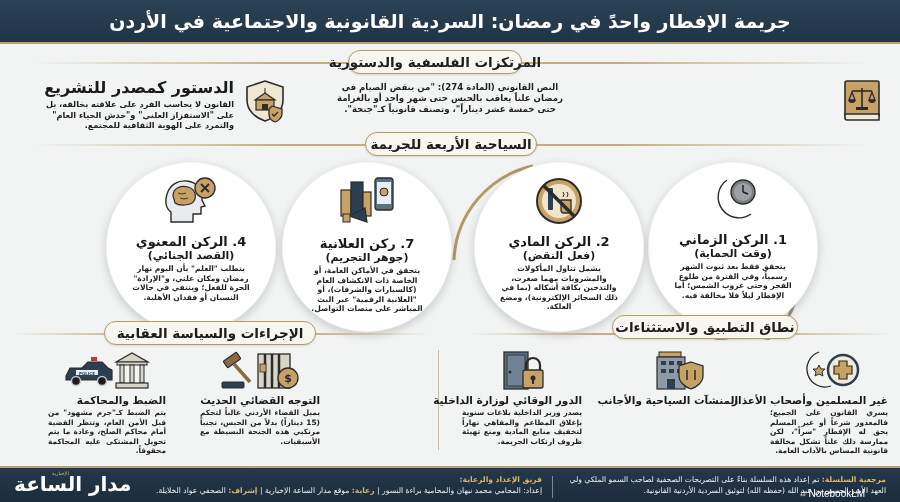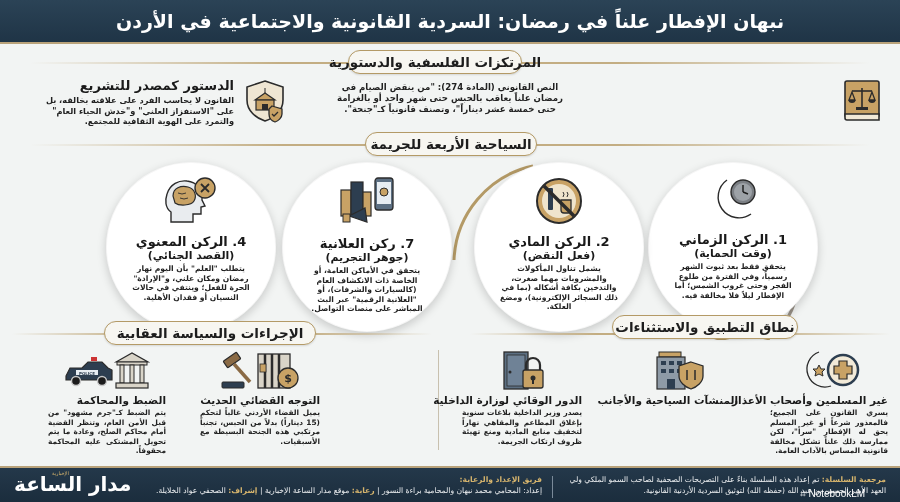--- a/index.html
+++ b/index.html
@@ -26,21 +26,21 @@
     background: #f7f6f1;
     display: flex; align-items: center; justify-content: center;
     font-size: 13.5px; font-weight: bold; color: #1d1d1d; white-space: nowrap;
     box-shadow: 0 1px 2px rgba(0,0,0,0.12);
   }
   .hline { position: absolute; height: 1.5px; background: linear-gradient(90deg, rgba(185,160,110,0) 0%, #c3ad82 30%, #c3ad82 70%, rgba(185,160,110,0) 100%); }
 
   
   .pillar { position: absolute; top: 78px; display: flex; flex-direction: row; align-items: flex-start; gap: 8px; }
   .pillar .ptext { text-align: right; }
-  .pillar .ptitle { font-size: 13px; font-weight: bold; color: #1a1a1a; margin-bottom: 2px; }
+  .pillar .ptitle { font-size: 16px; font-weight: bold; color: #1a1a1a; margin-bottom: 2px; }
   .pillar .pbody { font-size: 8.2px; line-height: 10.5px; color: #222; font-weight: bold; }
   .icon-box { width: 46px; height: 46px; flex: 0 0 46px; }
 
   
   .circle {
     position: absolute; width: 170px; height: 170px; border-radius: 50%;
     background: #ffffff;
     box-shadow: 0 3px 10px rgba(0,0,0,0.18), inset 0 0 0 1px rgba(0,0,0,0.04);
     display: flex; flex-direction: column; align-items: center; justify-content: flex-start;
     padding-top: 14px; text-align: center;
@@ -68,21 +68,21 @@
   .foot-label { color: #d7b56d; font-weight: bold; }
   .foot-sep { position: absolute; top: 8px; width: 1px; height: 22px; background: #7a8a99; }
   .brand { position: absolute; left: 14px; top: 4px; color: #ffffff; font-size: 20px; font-weight: bold; }
   .brand-small { position: absolute; left: 52px; top: 2px; font-size: 5px; color: #d7b56d; }
   .notebook { position: absolute; left: 800px; top: 488px; font-size: 10px; color: #ffffff; direction: ltr; font-family: Liberation Sans, sans-serif; }
 </style>
 </head>
 <body>
 
 <div class="header">
-  <h1>نبهان الإفطار علناً في رمضان: السردية القانونية والاجتماعية في الأردن</h1>
+  <h1>جريمة الإفطار واحدً في رمضان: السردية القانونية والاجتماعية في الأردن</h1>
 </div>
 
 <div class="hline" style="left:30px; top:62px; width:840px;"></div>
 <div class="section-pill" style="left:348px; top:50px; width:174px;">المرتكزات الفلسفية والدستورية</div>
 
 <div class="pillar" style="right:14px; width:280px;">
   <div class="icon-box">
     <svg width="46" height="46" viewBox="0 0 46 46">
       <rect x="5" y="3" width="34" height="36" rx="2" fill="#c8a265" stroke="#2b2b2b" stroke-width="1.6"></rect>
       <path d="M5 36 h34 v6 h-32 a2 2 0 0 1 -2 -2z" fill="#f2ead8" stroke="#2b2b2b" stroke-width="1.6"></path>

